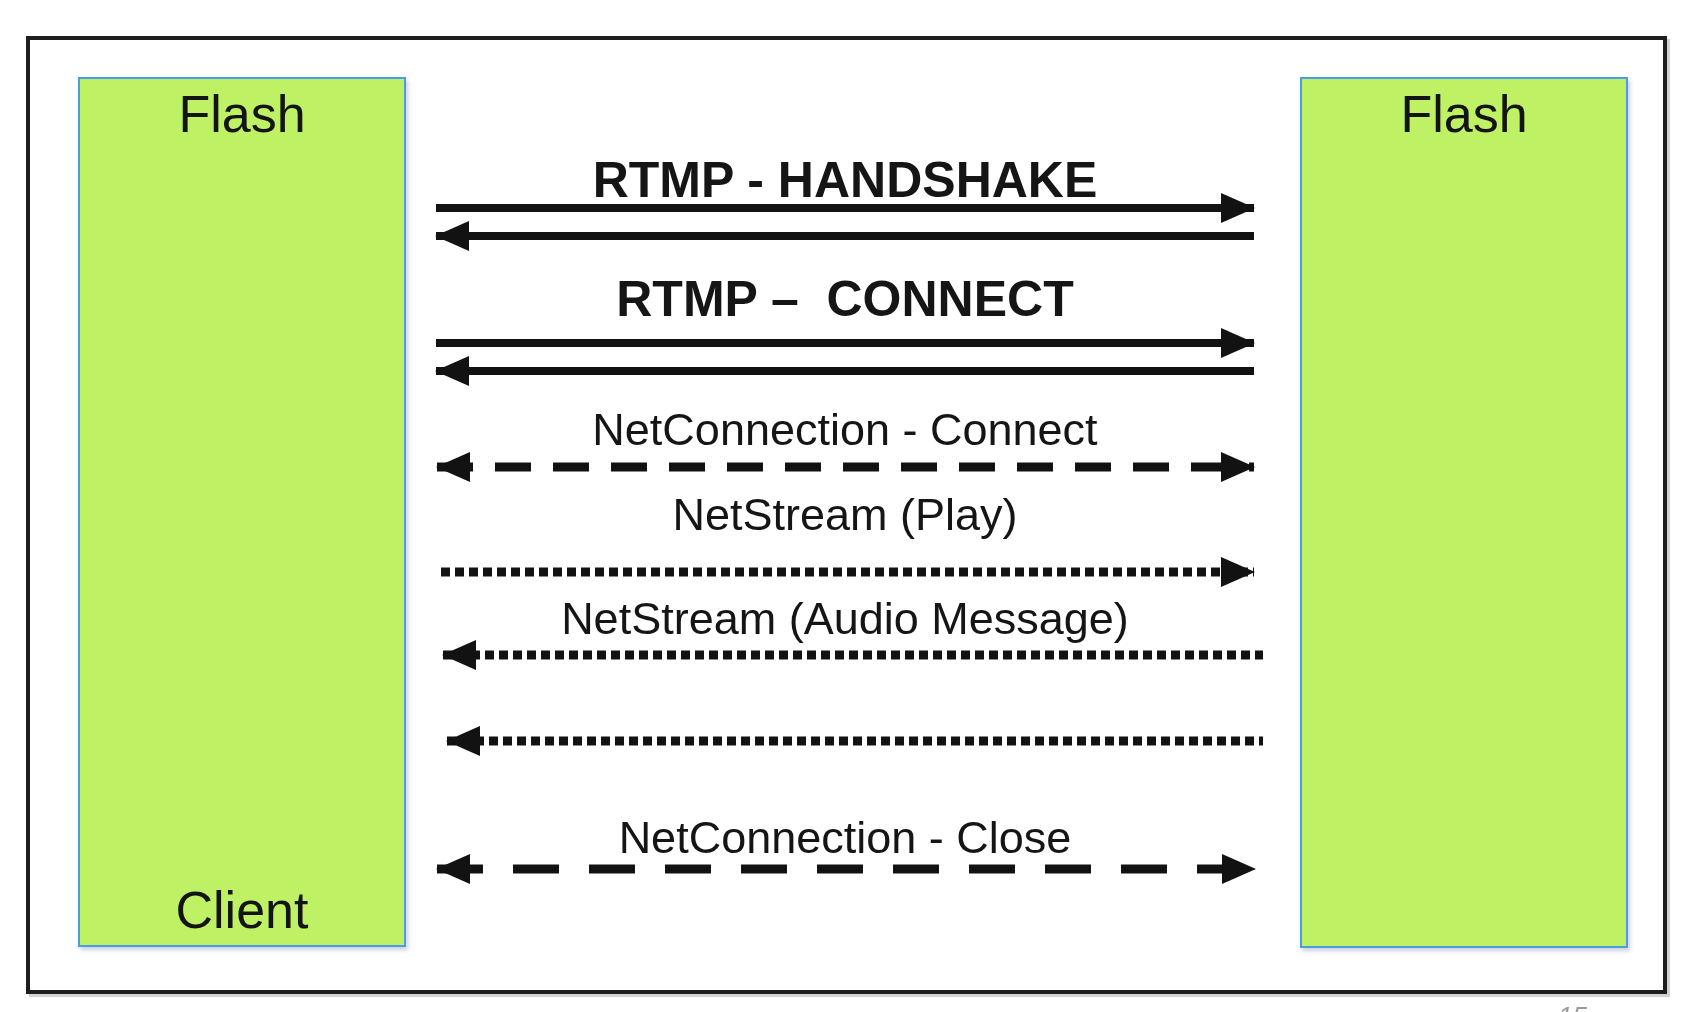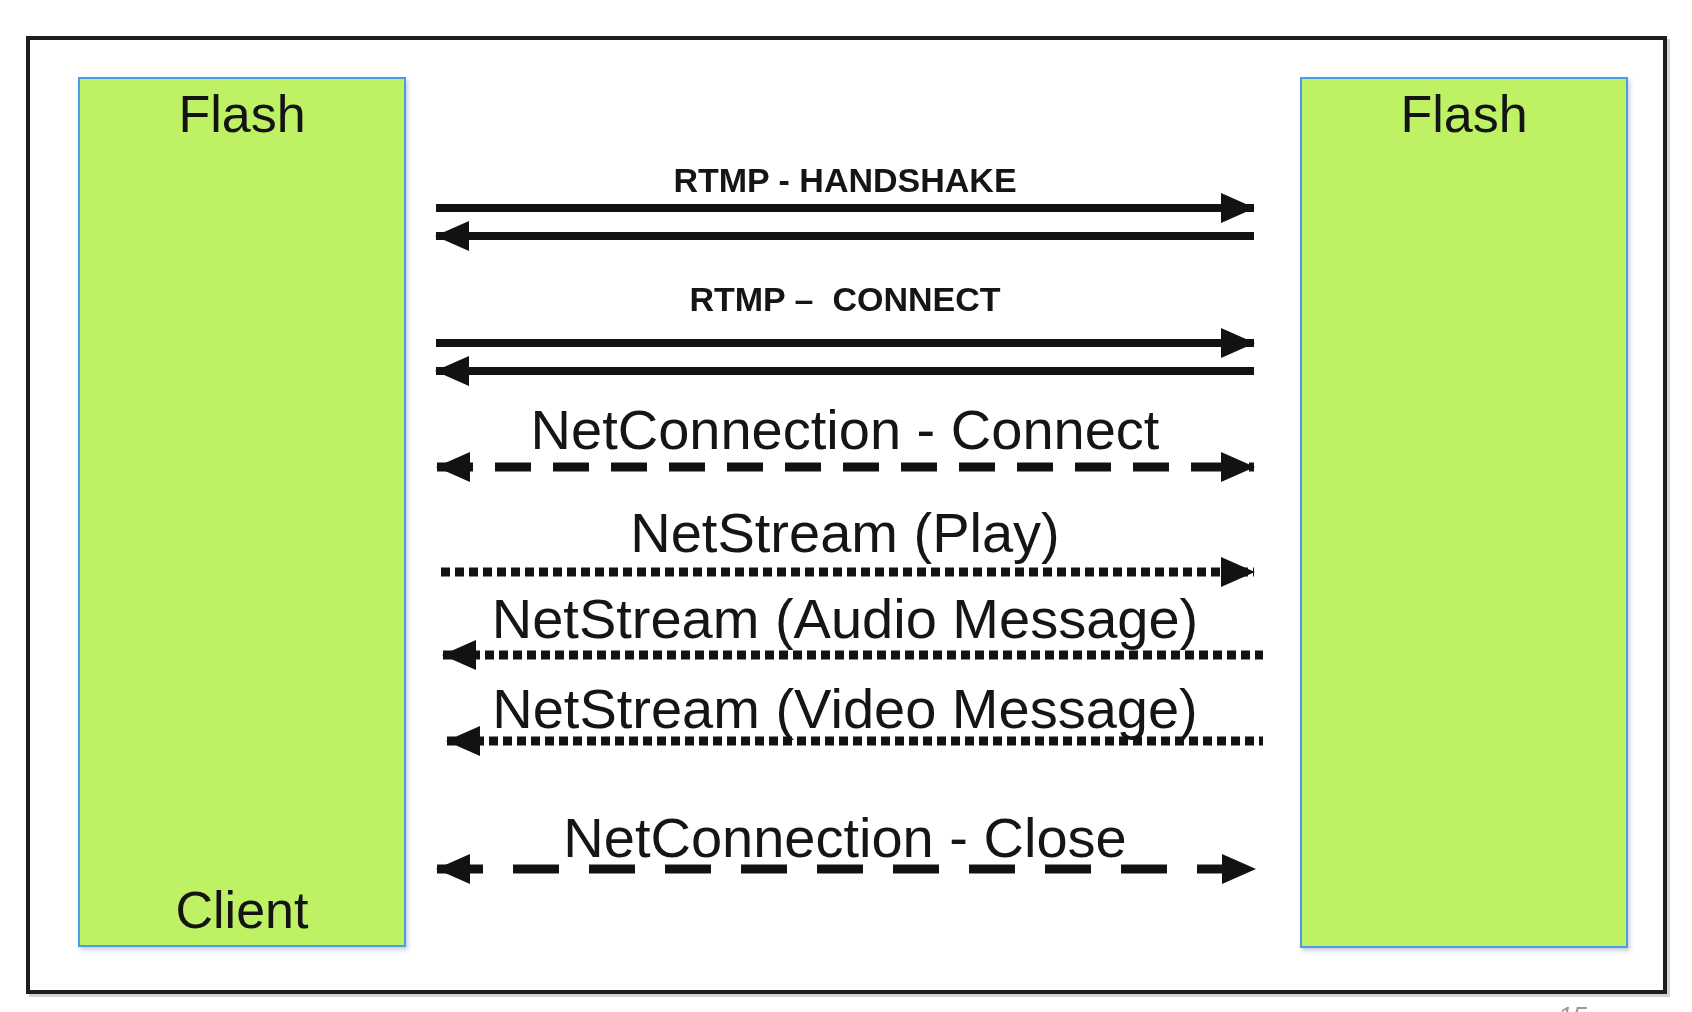--- a/index.html
+++ b/index.html
@@ -47,28 +47,28 @@
     font-size: 52px;
     line-height: 70px;
     color: #141414;
     text-align: center;
   }
   .msg-label {
     position: absolute;
     left: 436px;
     width: 818px;
     text-align: center;
-    font-size: 56px;
+    font-size: 45px;
     line-height: 56px;
     color: #151515;
     white-space: pre;
   }
   .msg-label.bold {
     font-weight: bold;
-    font-size: 34px;
+    font-size: 50px;
   }
   .arrow {
     position: absolute;
     height: 30px;
   }
   .arrow .line {
     position: absolute;
     left: 0;
     right: 0;
     top: 50%;
@@ -133,33 +133,32 @@
     <div class="head head-left"></div>
   </div>
 
   <div class="msg-label" style="top:402px;">NetConnection - Connect</div>
   <div class="arrow" style="left:437px; top:452px; width:817px;">
     <div class="line line-dashed"></div>
     <div class="head head-left"></div>
     <div class="head head-right"></div>
   </div>
 
-  <div class="msg-label" style="top:505px;">NetStream (Play)</div>
+  <div class="msg-label" style="top:487px;">NetStream (Play)</div>
   <div class="arrow" style="left:441px; top:557px; width:813px;">
     <div class="line line-dotted"></div>
     <div class="head head-right"></div>
   </div>
 
   <div class="msg-label" style="top:591px;">NetStream (Audio Message)</div>
   <div class="arrow" style="left:443px; top:640px; width:820px;">
     <div class="line line-dotted"></div>
     <div class="head head-left"></div>
   </div>
 
-  <div class="msg-label" style="top:681px;">NetStream (Video Message)</div>
   <div class="arrow" style="left:447px; top:726px; width:816px;">
     <div class="line line-dotted"></div>
     <div class="head head-left"></div>
   </div>
 
   <div class="msg-label" style="top:810px;text-align:center;">NetConnection - Close</div>
   <div class="arrow" style="left:437px; top:854px; width:818px;">
     <div class="line line-dashed-lg"></div>
     <div class="head head-left"></div>
     <div class="head head-right"></div>

